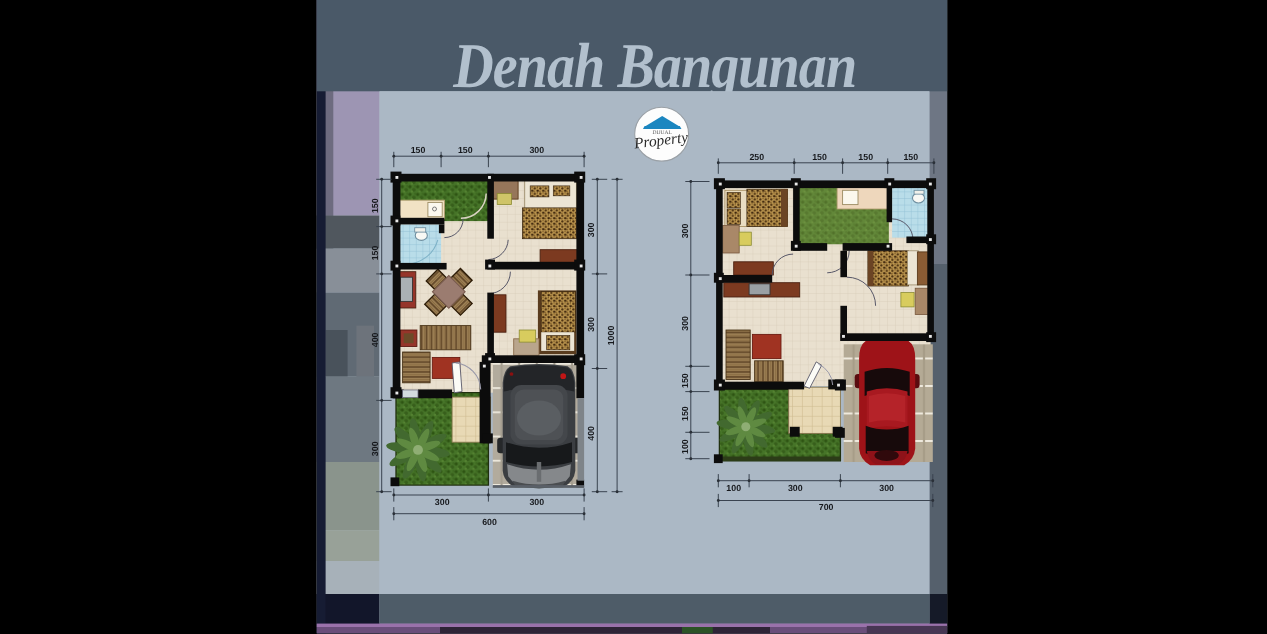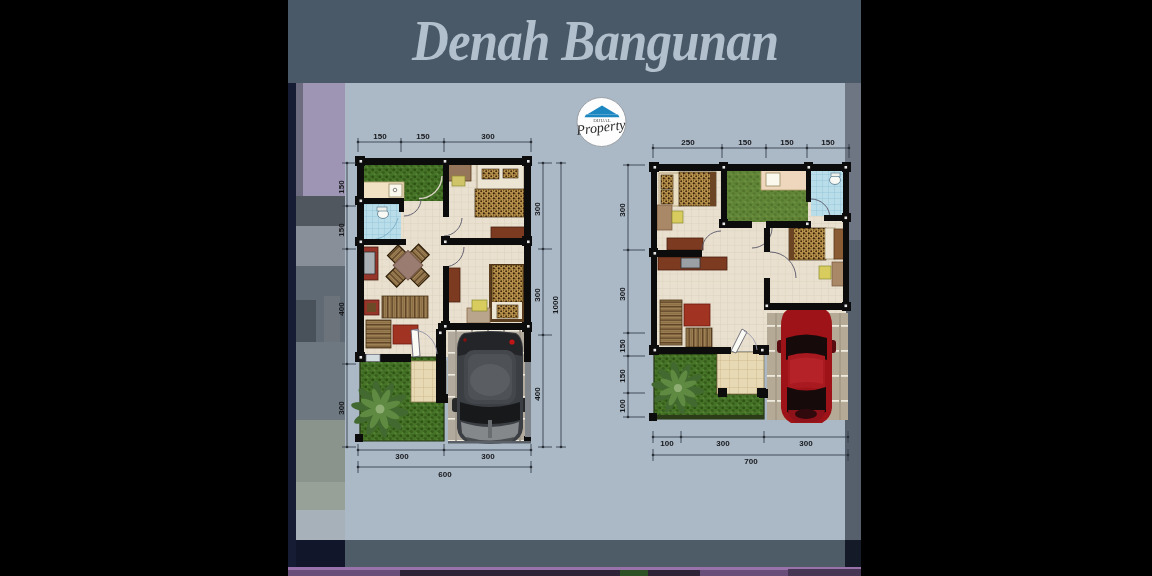--- a/index.html
+++ b/index.html
@@ -30,21 +30,21 @@
 </div>
 
 <div class="abs" style="left:845px;top:0;width:16px;height:576px;background:#5d6774;">
   <div class="abs" style="left:0;top:0;width:16px;height:240px;background:#6e7684;"></div>
   <div class="abs" style="left:0;top:240px;width:16px;height:300px;background:#55606c;"></div>
   <div class="abs" style="left:0;top:540px;width:16px;height:36px;background:#151a28;"></div>
 </div>
 
 <div class="abs" style="left:288px;top:0;width:573px;height:83px;background:#4a5968;"></div>
 
-<div class="abs" style="left:288px;top:4px;width:573px;height:73px;text-align:center;padding-left:41px;">
+<div class="abs" style="left:288px;top:23px;width:573px;height:73px;text-align:center;padding-left:41px;">
   <span id="title" style="display:inline-block;font-family:'Liberation Serif',serif;font-style:italic;font-weight:bold;font-size:58px;line-height:73px;color:#b2c0cd;transform:scaleX(0.88);letter-spacing:-1px;">Denah Bangunan</span>
 </div>
 
 <div class="abs" style="left:345px;top:83px;width:500px;height:457px;background:#abb8c5;"></div>
 
 <div class="abs" style="left:345px;top:540px;width:500px;height:27px;background:#4e5c68;"></div>
 
 <div class="abs" style="left:288px;top:567px;width:573px;height:9px;background:#6a4e7a;">
   <div class="abs" style="left:0;top:0;width:573px;height:3px;background:#9a72ab;"></div>
   <div class="abs" style="left:112px;top:3px;width:300px;height:6px;background:#2e2336;"></div>

